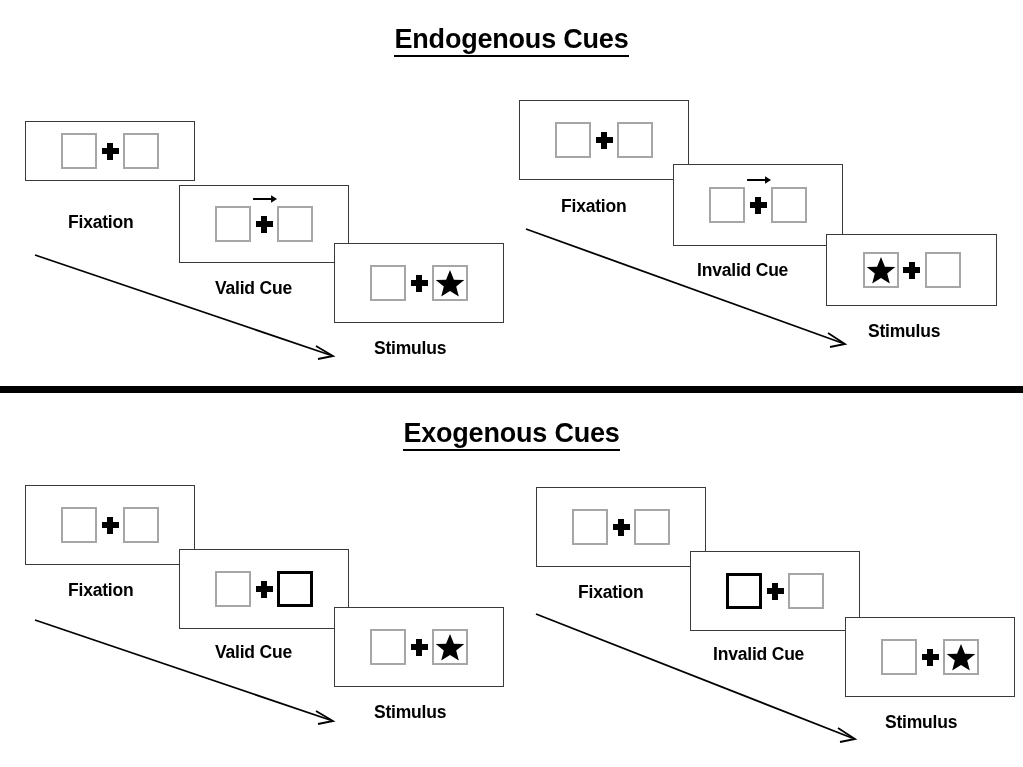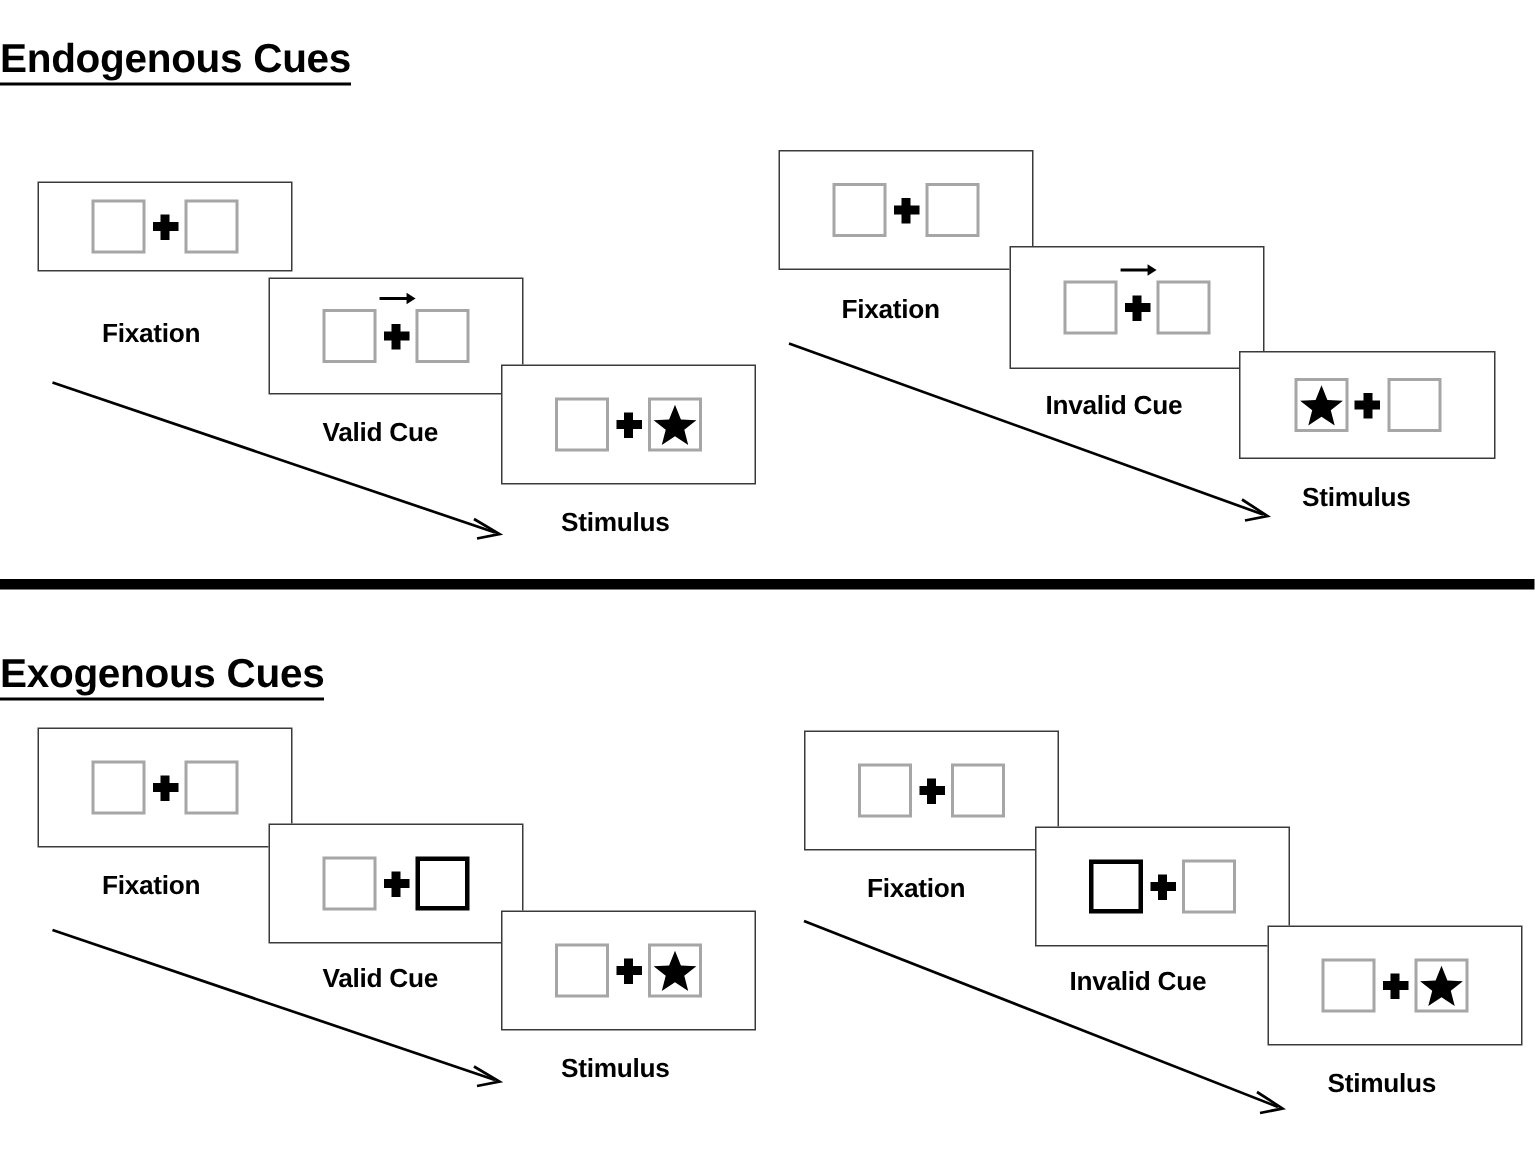--- a/index.html
+++ b/index.html
@@ -14,30 +14,31 @@
     position: relative;
     overflow: hidden;
     font-family: "Liberation Sans", sans-serif;
     color: #000000;
   }
 
   
   .section-title {
     position: absolute;
     width: 100%;
+    text-align: center;
     font-size: 27px;
     font-weight: bold;
     letter-spacing: -0.2px;
   }
   .section-title span {
     border-bottom: 2.5px solid #000;
     padding-bottom: 1px;
   }
   #title-endogenous { top: 24px; }
-  #title-exogenous  { top: 434px; }
+  #title-exogenous  { top: 418px; }
 
   
   .divider {
     position: absolute;
     left: 0;
     width: 1023px;
     height: 7px;
     background: #000000;
   }
   #section-divider { top: 386px; }

